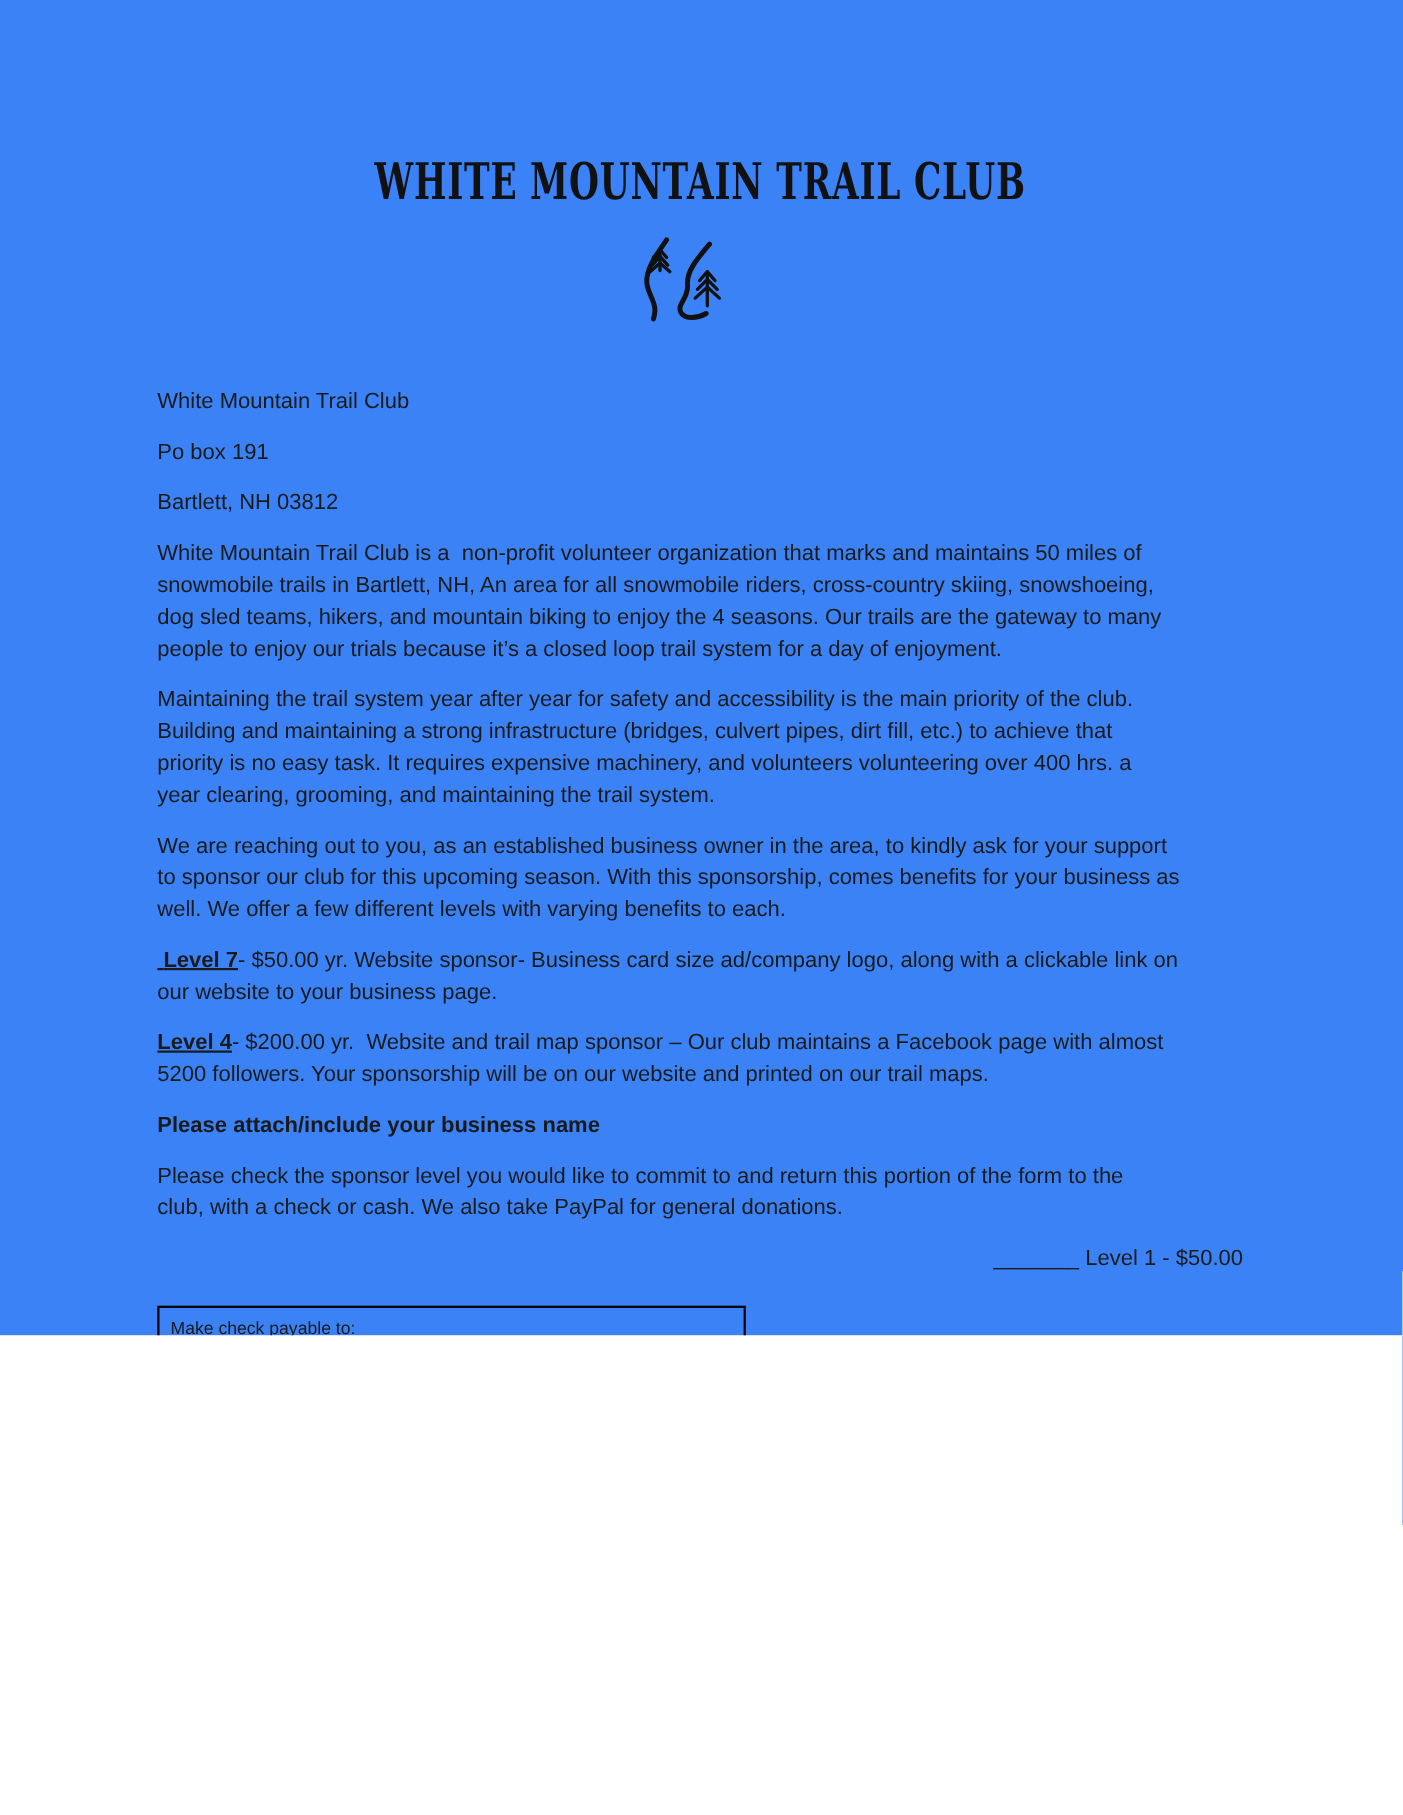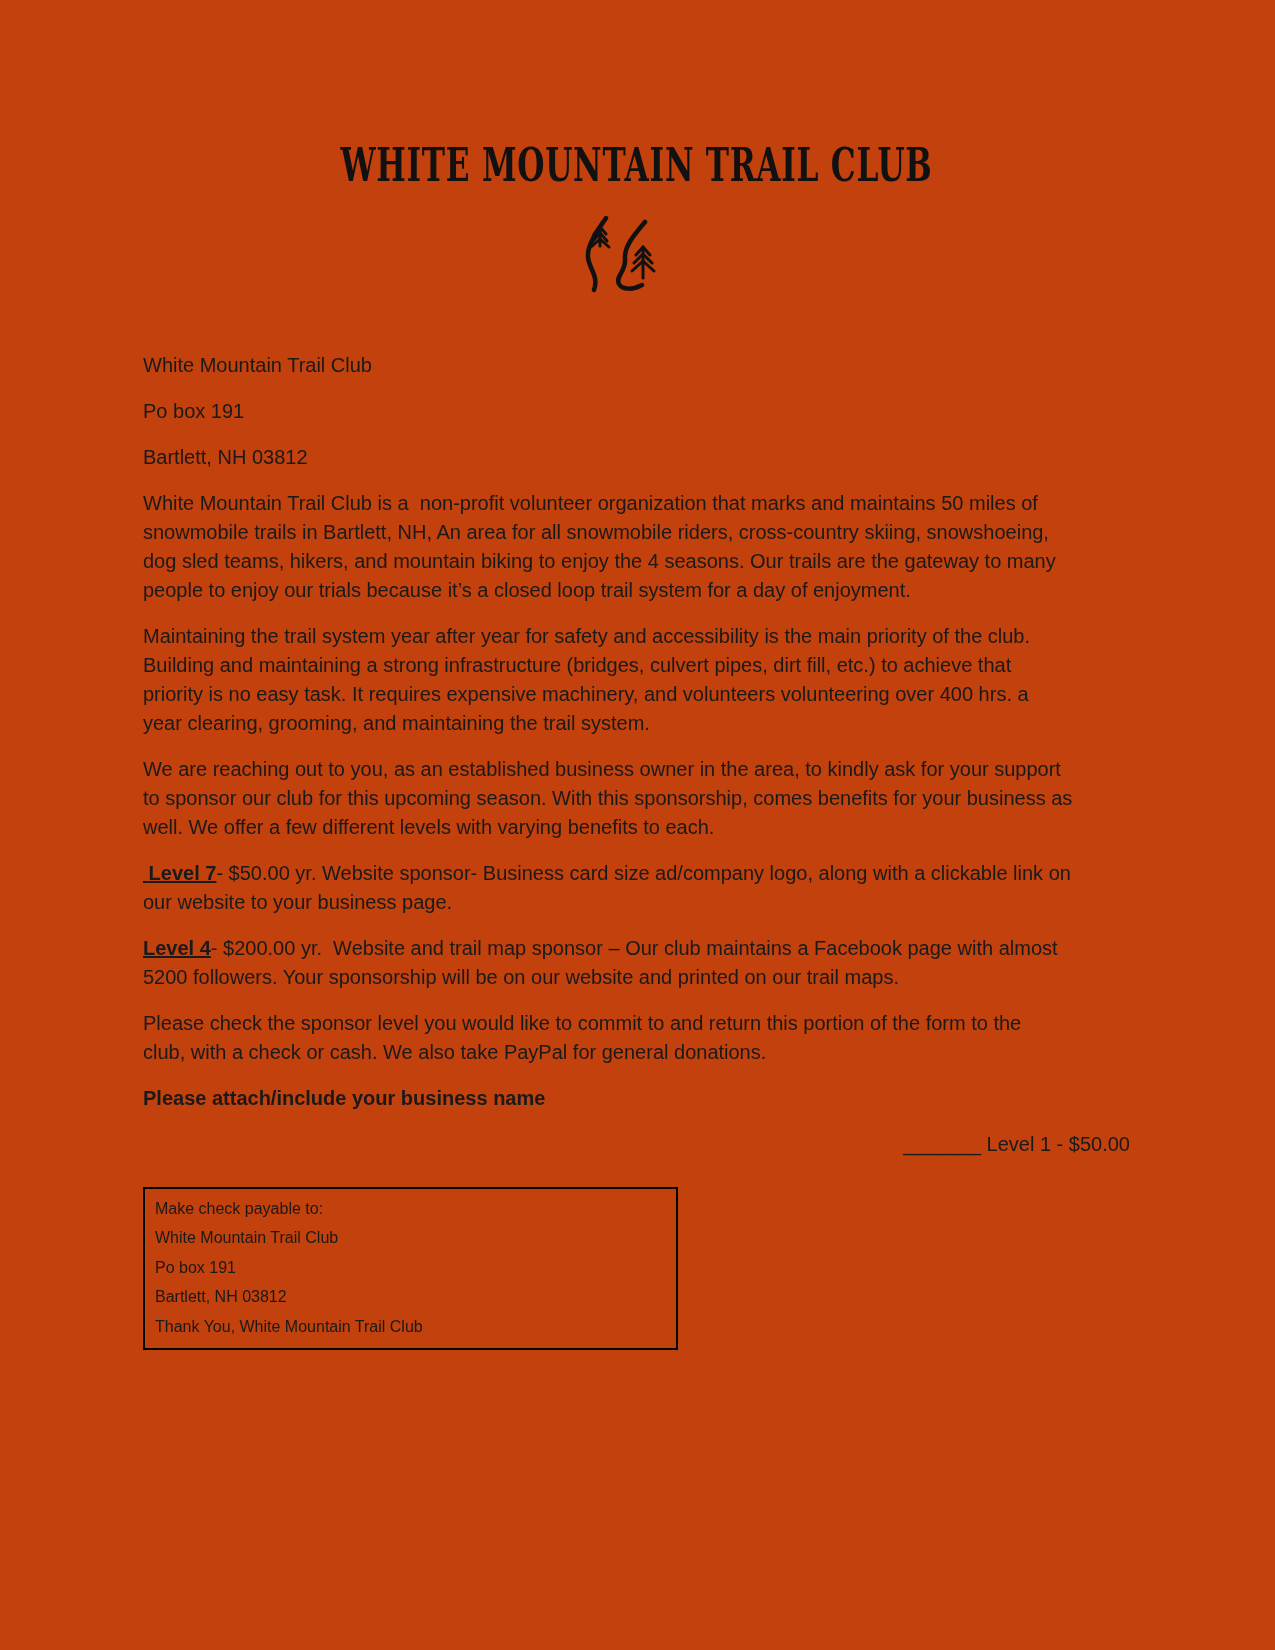--- a/index.html
+++ b/index.html
@@ -1,21 +1,21 @@
 <!DOCTYPE html>
 <html><head>
 <meta charset="utf-8">
 <style>
   html, body { margin: 0; padding: 0; background: #ffffff; }
   .page {
     position: relative;
     width: 1275px;
-    height: 1650px;
+    height: 1214px;
     margin: 0 auto;
-    background: #c2410c;
+    background: #3b82f6;
     box-sizing: border-box;
     padding: 140px 145px 12px 143px;
     font-family: "Liberation Sans", sans-serif;
     color: #1a1a1a;
     overflow: hidden;
   }
   .doc-title {
     margin: 0;
     text-align: center;
     font-family: "DejaVu Serif", serif;
@@ -110,24 +110,24 @@
   <p class="line">We are reaching out to you, as an established business owner in the area, to kindly ask for your support
 to sponsor our club for this upcoming season. With this sponsorship, comes benefits for your business as
 well. We offer a few different levels with varying benefits to each.</p>
 
   <p class="line"><span class="lvl"> Level 7</span><span>- $50.00 yr. Website sponsor- Business card size ad/company logo, along with a clickable link on
 our website to your business page.</span></p>
 
   <p class="line"><span class="lvl">Level 4</span><span>- $200.00 yr.  Website and trail map sponsor – Our club maintains a Facebook page with almost
 5200 followers. Your sponsorship will be on our website and printed on our trail maps.</span></p>
 
+  <p class="line bold-head">Please attach/include your business name</p>
+
   <p class="line">Please check the sponsor level you would like to commit to and return this portion of the form to the
 club, with a check or cash. We also take PayPal for general donations.</p>
-
-  <p class="line bold-head">Please attach/include your business name</p>
 
   <p class="line check-line">_______ Level 1 - $50.00</p>
 
 
   <div class="payment-box">Make check payable to:
 White Mountain Trail Club
 Po box 191
 Bartlett, NH 03812
 Thank You, White Mountain Trail Club</div>
 

